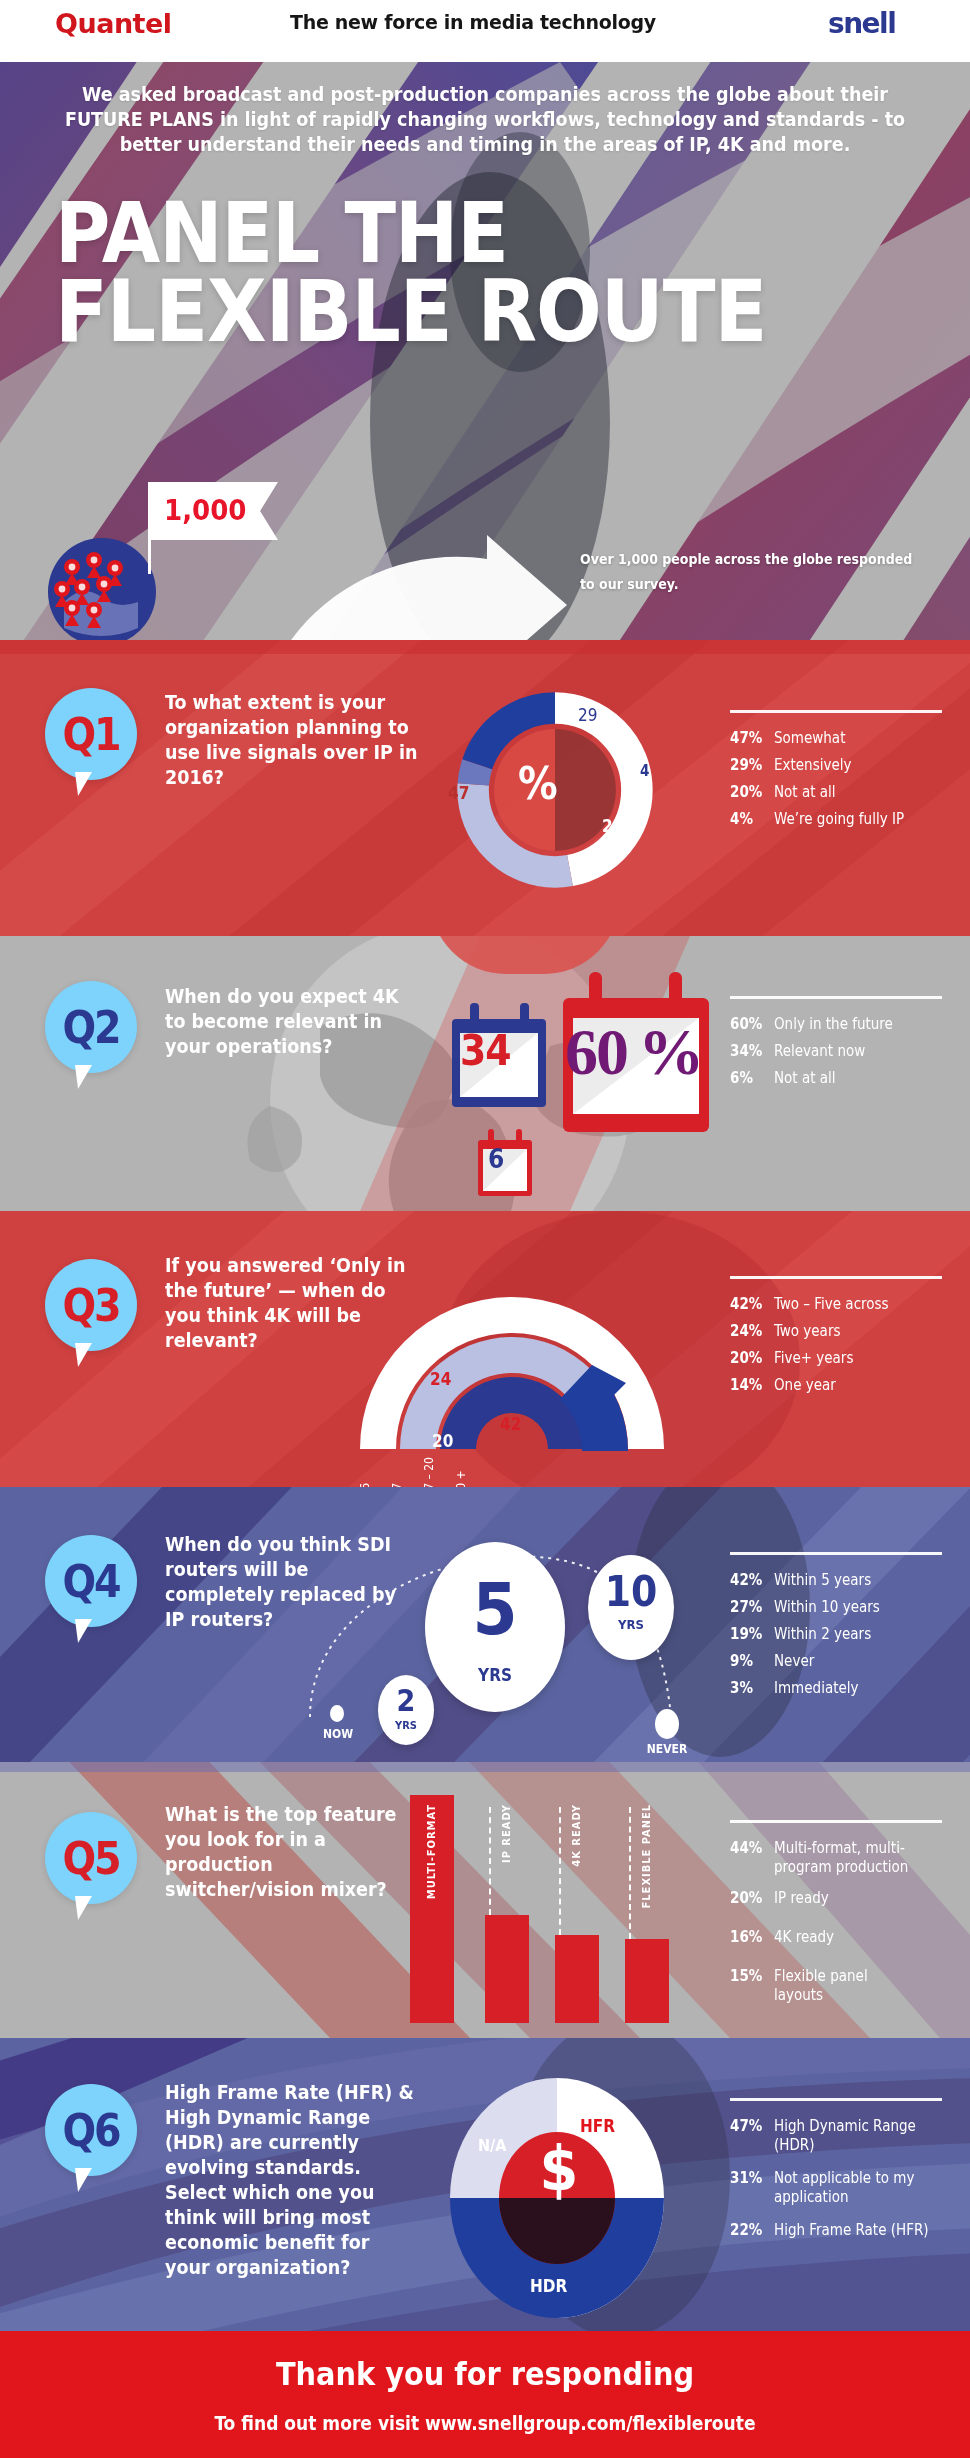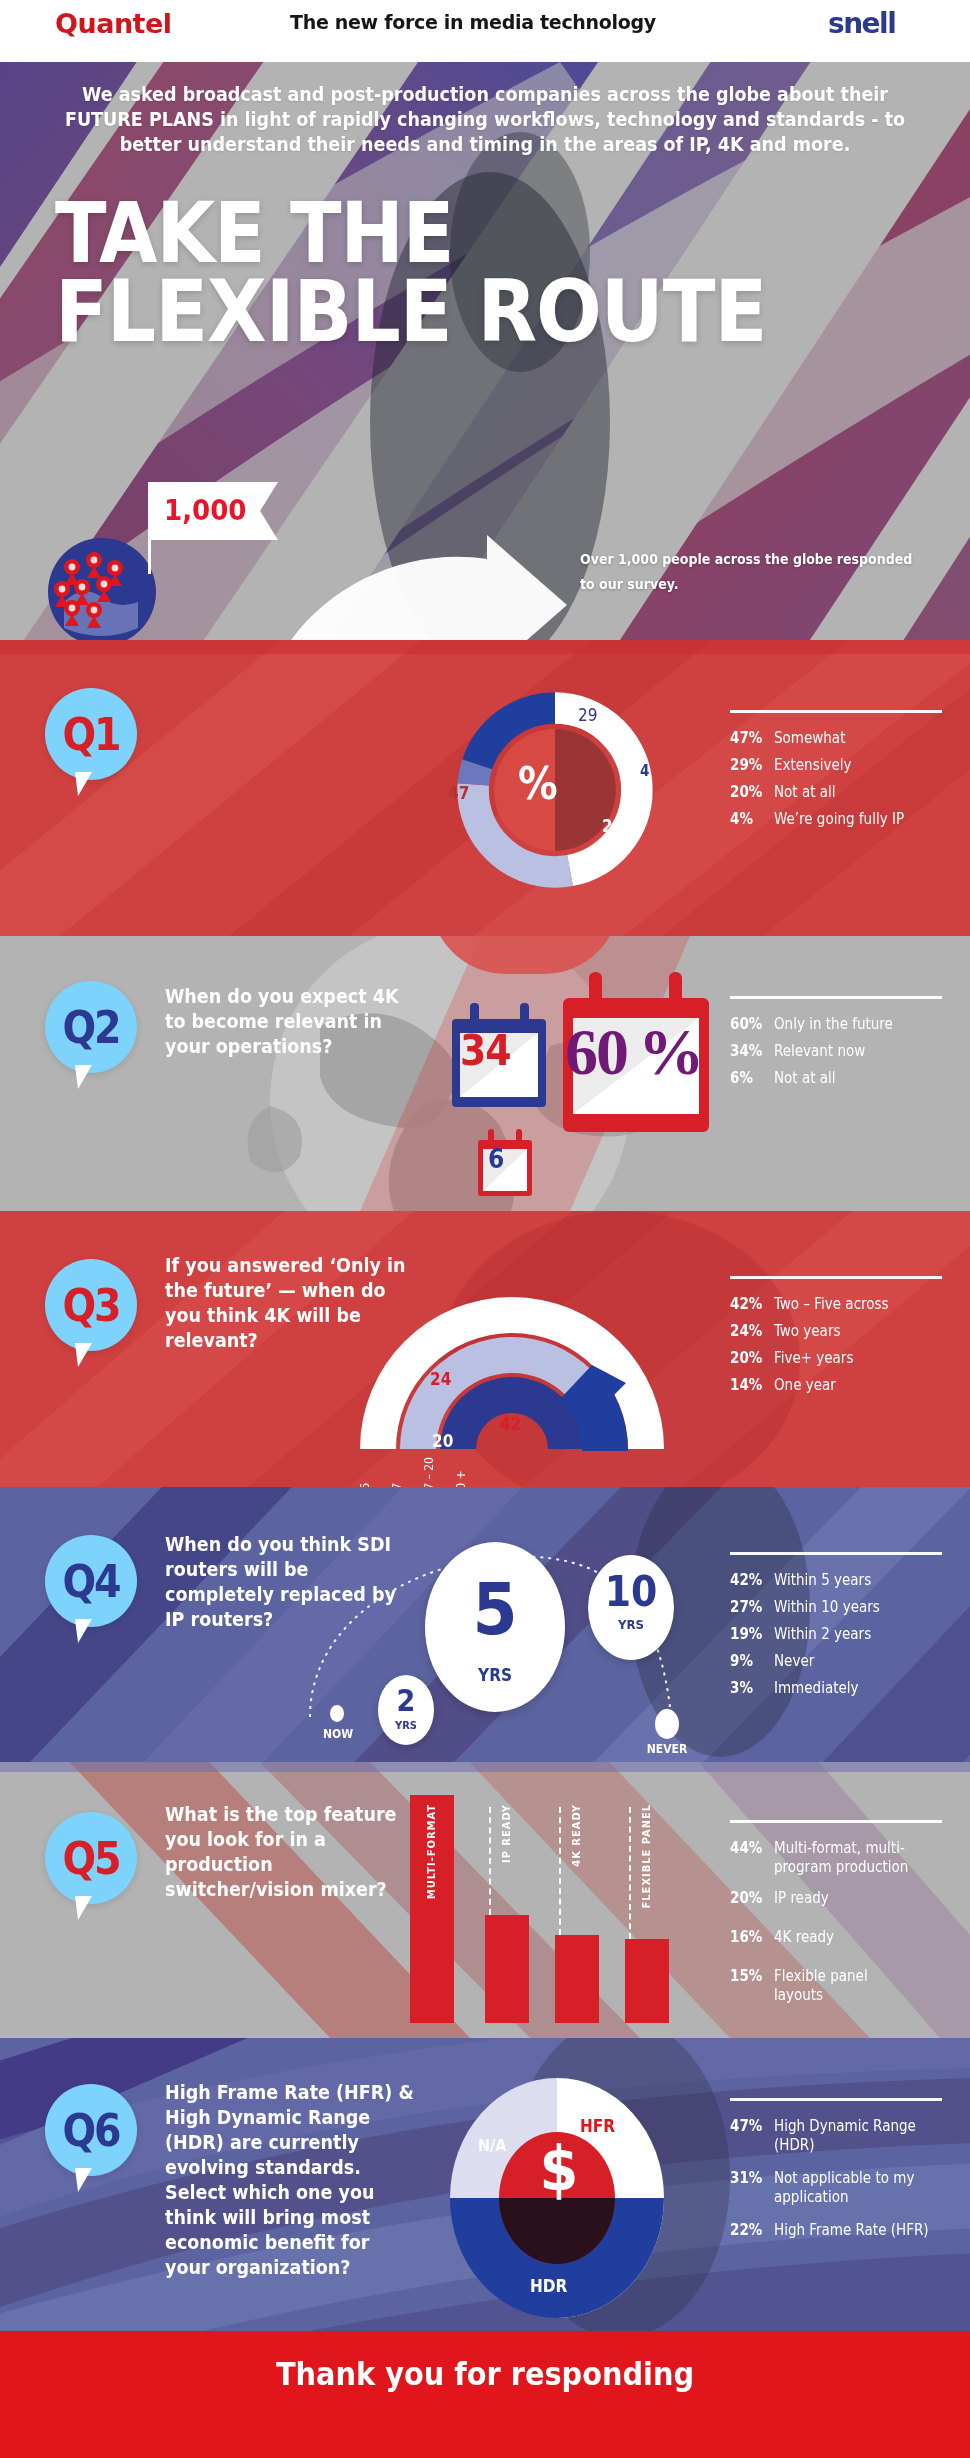--- a/index.html
+++ b/index.html
@@ -120,21 +120,21 @@
       <path d="M140 860 C 520 600, 780 400, 1180 190 L1260 300 C 880 520, 620 700, 330 920 Z" fill="#b3b3b3" opacity="0.72"></path>
       <path d="M-320 700 C 60 470, 340 280, 760 60 L830 160 C 430 380, 170 560, -130 790 Z" fill="#b3b3b3" opacity="0.6"></path>
     </g>
     <ellipse cx="690" cy="420" rx="120" ry="250" fill="#20242e" opacity="0.45"></ellipse>
     <ellipse cx="720" cy="250" rx="70" ry="120" fill="#1b1f2a" opacity="0.35"></ellipse>
   </svg>
 
   <div id="intro-text">We asked broadcast and post-production companies across the globe about their FUTURE PLANS in light of rapidly changing workflows, technology and standards - to better understand their needs and timing in the areas of IP, 4K and more.</div>
 
   <div id="hero-title">
-    <span>TAKE THE</span>
+    <span>PANEL THE</span>
     <span class="l2">FLEXIBLE ROUTE</span>
   </div>
 
   <svg style="position:absolute;left:42px;top:470px;width:120px;height:120px" viewBox="0 0 120 120">
     <circle cx="60" cy="60" r="54" fill="#2b3990"></circle>
     <path d="M22 70 Q40 52 58 64 Q74 78 96 70 L96 96 Q60 112 22 96 Z" fill="#9aa3d6" opacity=".55"></path>
     <g fill="#e0161c">
       <g>
           <circle cx="30" cy="35" r="8"></circle>
           <path d="M30 41 l7 12 l-14 0 Z"></path>
@@ -198,20 +198,21 @@
     <path d="M-80 296 L330 -40 L470 -40 L60 296 Z" fill="#d9524f" opacity=".55"></path>
     <path d="M200 320 L640 -40 L760 -40 L320 320 Z" fill="#c23434" opacity=".5"></path>
     <path d="M430 330 L900 -40 L1050 -40 L580 330 Z" fill="#d9524f" opacity=".5"></path>
     <path d="M620 330 L1080 -40 L1180 -40 L720 330 Z" fill="#c23434" opacity=".45"></path>
     <rect x="0" y="0" width="970" height="14" fill="#cb2b2e" opacity=".55"></rect>
   </svg>
 
   <div class="qbubble q-red" style="left:45px;top:48px">
     <span>Q1</span>
   </div>
+  <div class="qtext" style="left:165px;top:50px;width:255px">To what extent is your organization planning to use live signals over IP in 2016?</div>
 
   <svg style="position:absolute;left:450px;top:45px;width:210px;height:210px" viewBox="0 0 200 200">
     <circle cx="100" cy="100" r="78" fill="none" stroke="#ffffff" stroke-width="30" stroke-dasharray="230.3 260.0" transform="rotate(-90 100 100)"></circle>
     <circle cx="100" cy="100" r="78" fill="none" stroke="#b9c0e2" stroke-width="30" stroke-dasharray="142.1 348.2" stroke-dashoffset="-230.3" transform="rotate(-90 100 100)"></circle>
     <circle cx="100" cy="100" r="78" fill="none" stroke="#6b78bd" stroke-width="30" stroke-dasharray="19.6 470.7" stroke-dashoffset="-372.4" transform="rotate(-90 100 100)"></circle>
     <circle cx="100" cy="100" r="78" fill="none" stroke="#1f3e9e" stroke-width="30" stroke-dasharray="98.0 392.3" stroke-dashoffset="-392.0" transform="rotate(-90 100 100)"></circle>
     <circle cx="100" cy="100" r="58" fill="#d94b46" opacity=".9"></circle>
     <path d="M100 42 A58 58 0 0 1 100 158 Z" fill="#231016" opacity=".35"></path>
   </svg>
   <div style="position:absolute;left:518px;top:118px;color:#ffffff;font-size:44px;font-weight:bold;font-family:'DejaVu Sans Condensed','DejaVu Sans',sans-serif">%</div>
@@ -513,13 +514,14 @@
       </div>
     <div class="legend-row">
       <div class="legend-pct">22%</div>
       <div class="legend-lbl" style="width:165px">High Frame Rate (HFR)</div>
       </div>
   </div>
 </div>
 
 <div id="footer">
   <div class="thanks">Thank you for responding</div>
+  <div class="visit">To find out more visit www.snellgroup.com/flexibleroute</div>
 </div>
 
 </body></html>

